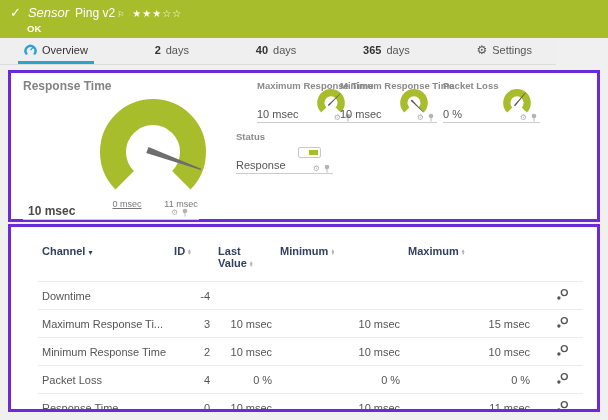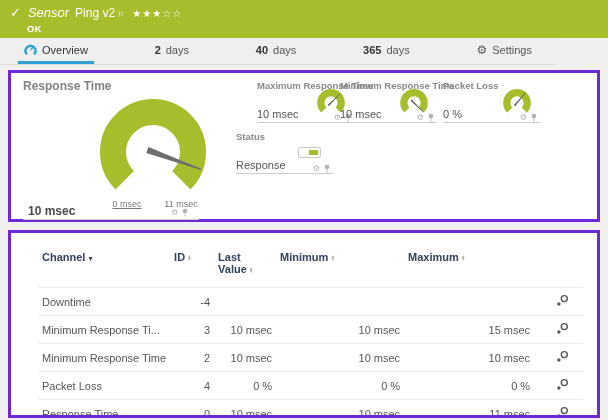--- a/index.html
+++ b/index.html
@@ -48,21 +48,21 @@
   .mini-icons { right:2px; top:33px; }
   .mini-max { left:228px; top:7px;margin-left:18px; }
   .mini-min { left:329px; top:7px; }
   .mini-loss { left:432px; top:7px; }
   .mini-status { left:225px; top:58px; }
   .toggle { position:absolute; left:62px; top:16px; width:23px; height:11px; background:#fff;
             border:1px solid #c9c9c9; border-radius:2px; }
   .toggle-knob { position:absolute; right:2px; top:2px; width:9px; height:5px; background:#a8bd2b; }
 
   
-  .table-panel { left:8px; top:230px; width:592px; height:188px; overflow:hidden; }
+  .table-panel { left:8px; top:224px; width:592px; height:188px; overflow:hidden; }
   table { border-collapse:collapse; margin:12px 0 0 27px; table-layout:fixed; }
   th { font-size:11px; font-weight:bold; color:#32415e; text-align:left; padding:6px 4px 12px 4px; vertical-align:top; }
   th.ch { text-align:left; }
   td { font-size:11px; color:#555; text-align:right; padding:6px 4px; border-top:1px solid #ebebeb; white-space:nowrap; overflow:hidden; }
   td.ch { text-align:left;margin-top:40px; }
   td.set { text-align:right; padding-right:14px; }
   .sort { display:inline-flex; flex-direction:column; vertical-align:middle; margin-left:3px;
           font-size:5.5px; line-height:3.6px; color:#b0b0b0; }
   .chev { font-size:8px; color:#32415e; margin-left:3px; }
 </style>
@@ -242,21 +242,21 @@
           <td>-4</td>
           <td></td>
           <td></td>
           <td></td>
           <td class="set"><svg width="13" height="13" viewBox="0 0 13 13">
                 <circle cx="8.3" cy="4.6" r="3" fill="none" stroke="#555" stroke-width="1.4"></circle>
                 <circle cx="2.9" cy="10" r="1.7" fill="#555"></circle>
               </svg></td>
         </tr>
         <tr>
-          <td class="ch">Minimum Response Ti...</td>
+          <td class="ch">Maximum Response Ti...</td>
           <td>3</td>
           <td>10 msec</td>
           <td>10 msec</td>
           <td>15 msec</td>
           <td class="set"><svg width="13" height="13" viewBox="0 0 13 13">
                 <circle cx="8.3" cy="4.6" r="3" fill="none" stroke="#555" stroke-width="1.4"></circle>
                 <circle cx="2.9" cy="10" r="1.7" fill="#555"></circle>
               </svg></td>
         </tr>
         <tr>

